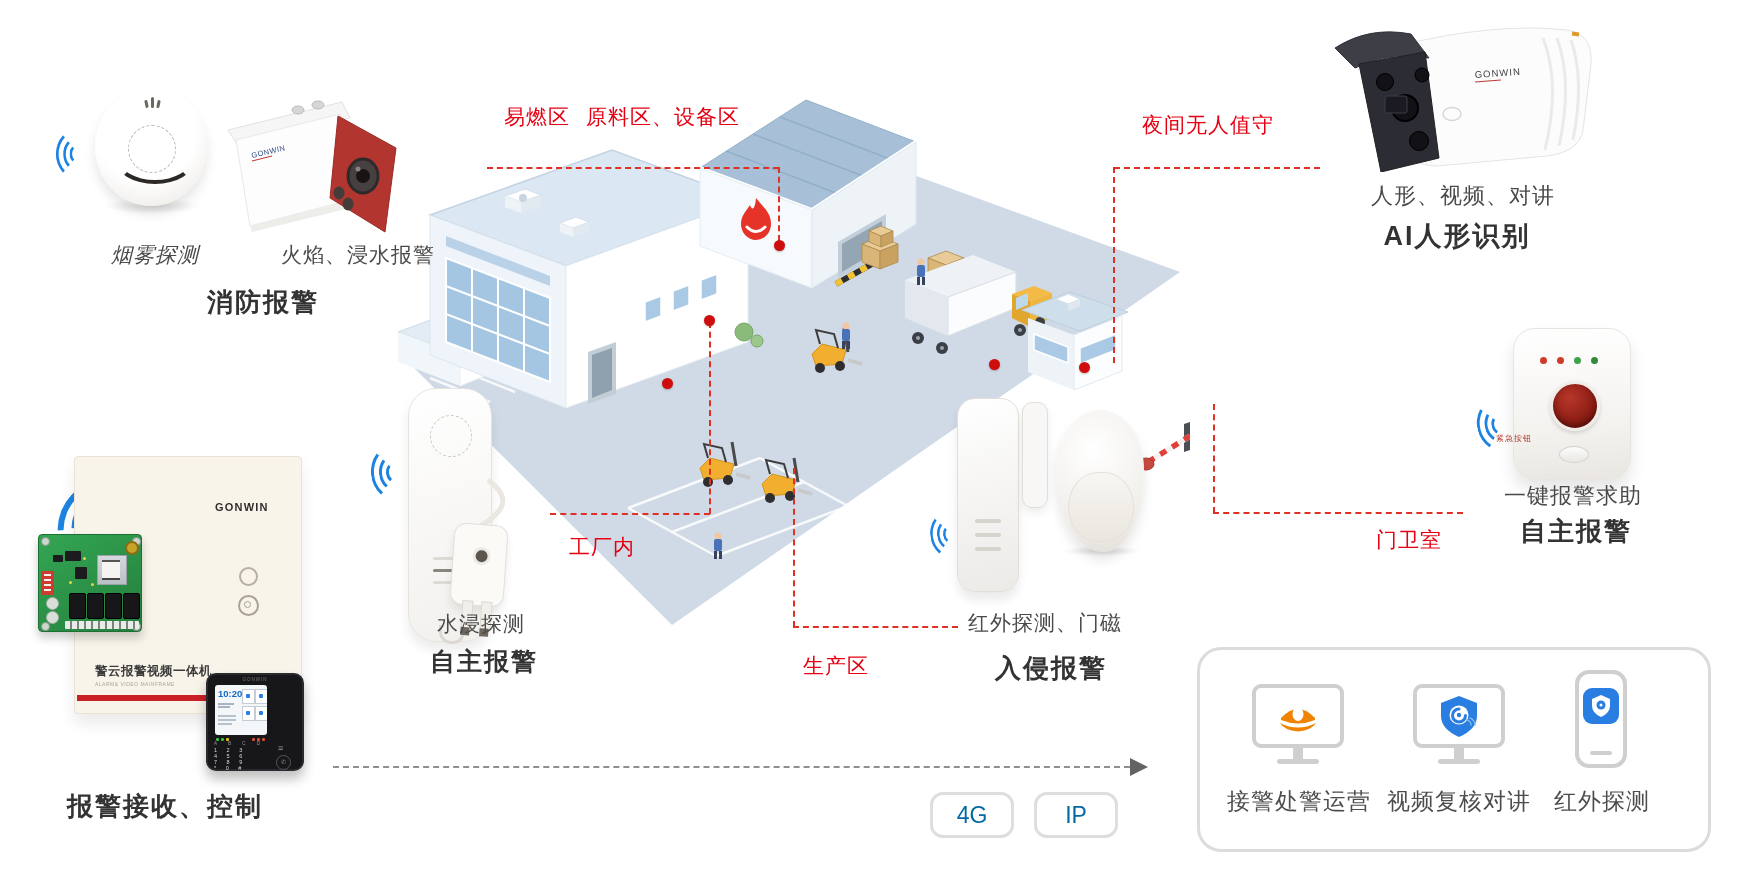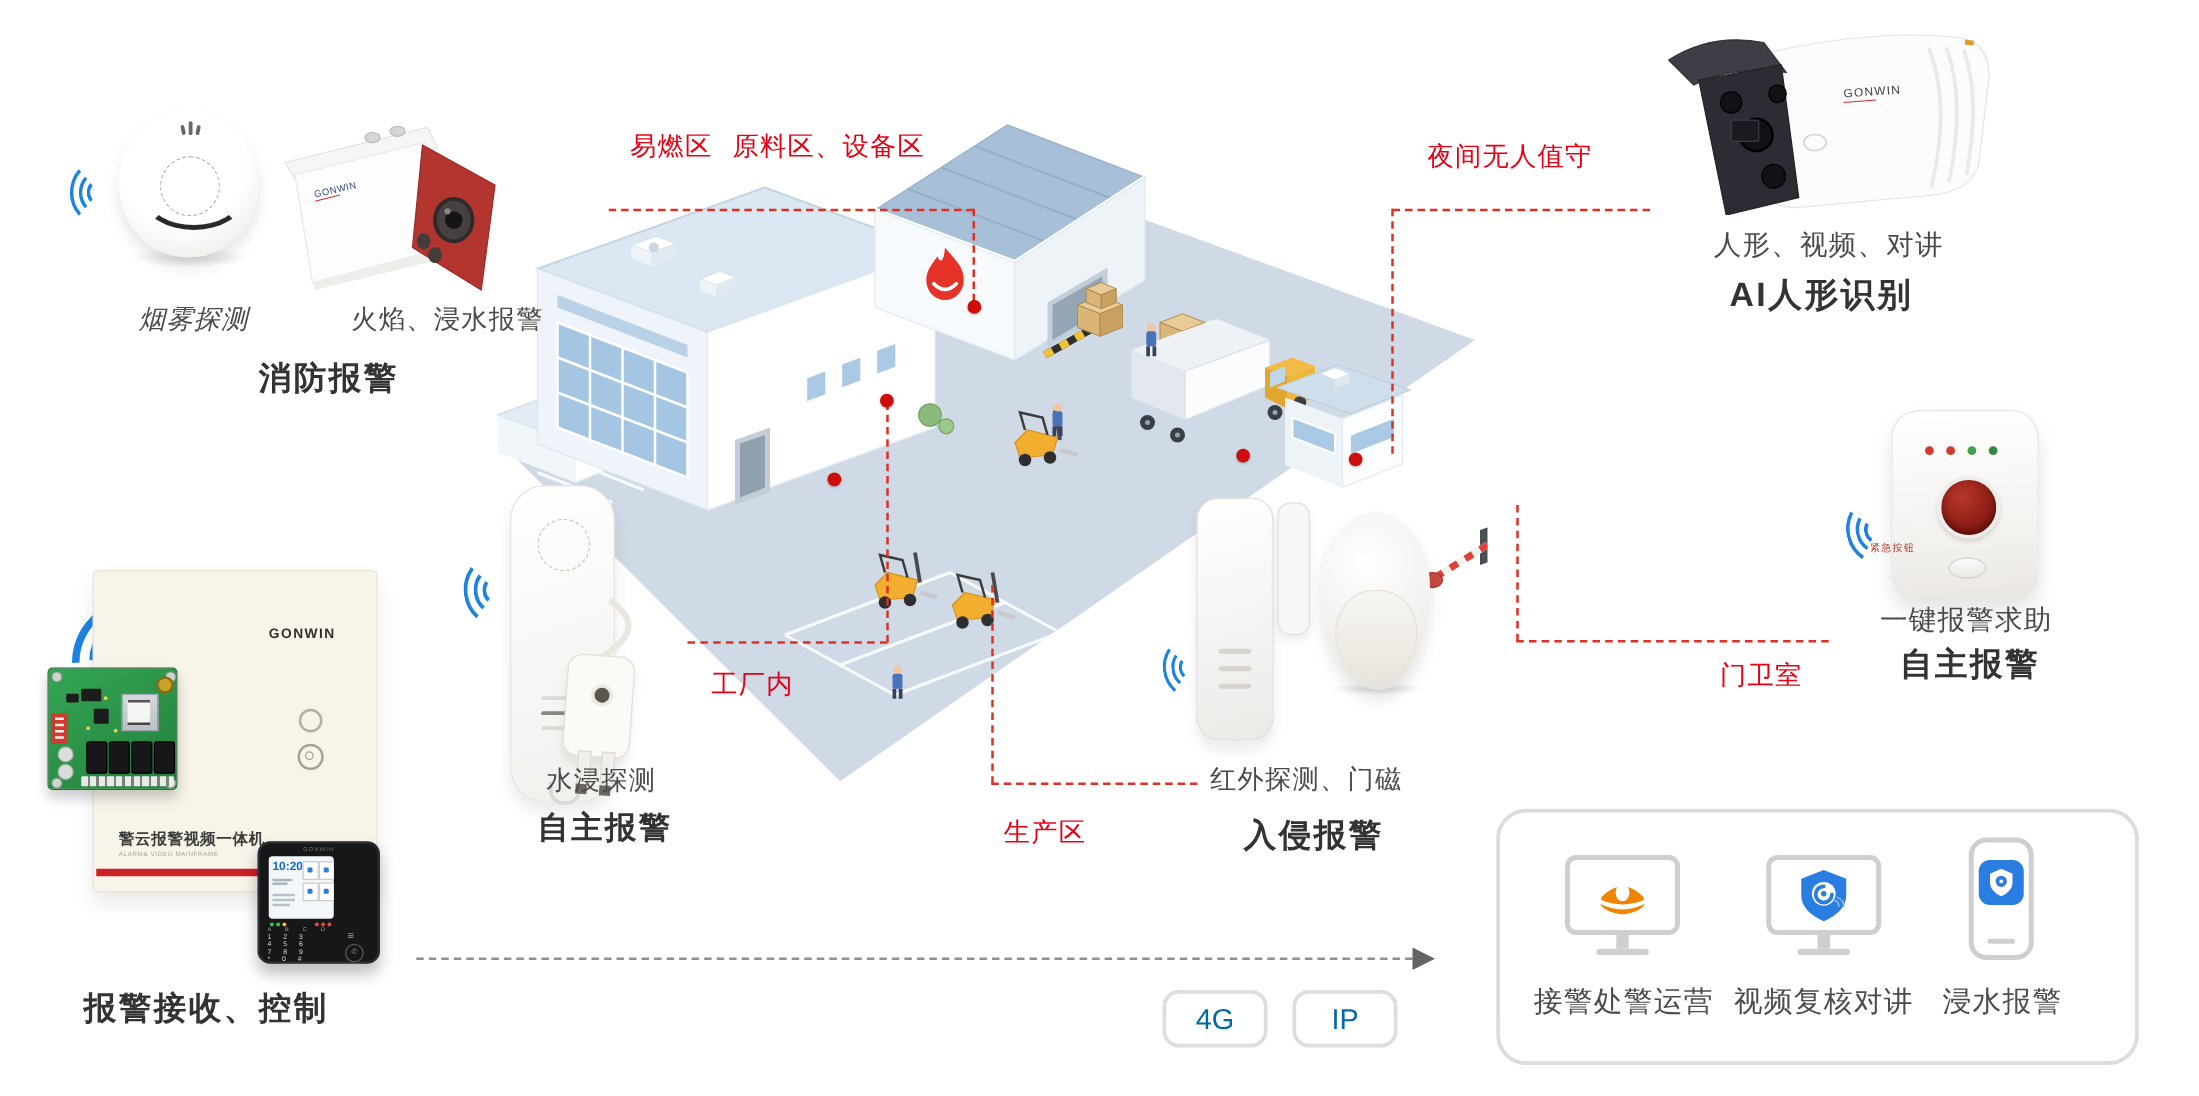--- a/index.html
+++ b/index.html
@@ -534,15 +534,15 @@
       <svg style="position:absolute;left:6px;top:5px;" width="24" height="26" viewBox="0 0 24 26">
         <path d="M12,2 L21,6 V13 Q21,20 12,24 Q3,20 3,13 V6 Z" fill="#ffffff"></path>
         <circle cx="12" cy="12" r="4.5" fill="#2a7de1"></circle>
           <circle cx="12" cy="12" r="1.5" fill="#ffffff"></circle>
       </svg>
     </span>
     <span class="dash"></span>
   </div>
   <div class="plabel" style="left:1299px;">接警处警运营</div>
   <div class="plabel" style="left:1459px;">视频复核对讲</div>
-  <div class="plabel" style="left:1602px;">浸水报警</div>
+  <div class="plabel" style="left:1602px;">红外探测</div>
 
 </div>
 
 </body></html>

